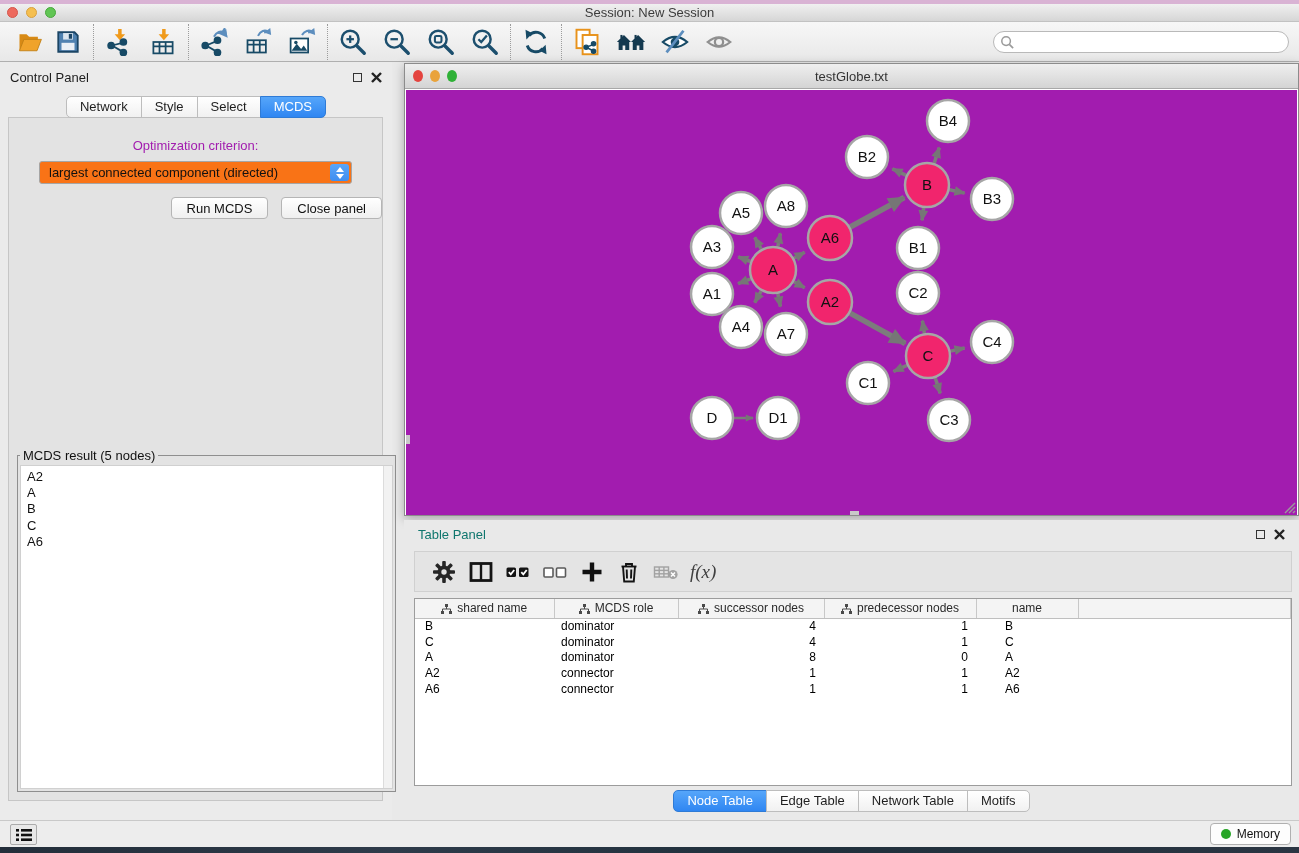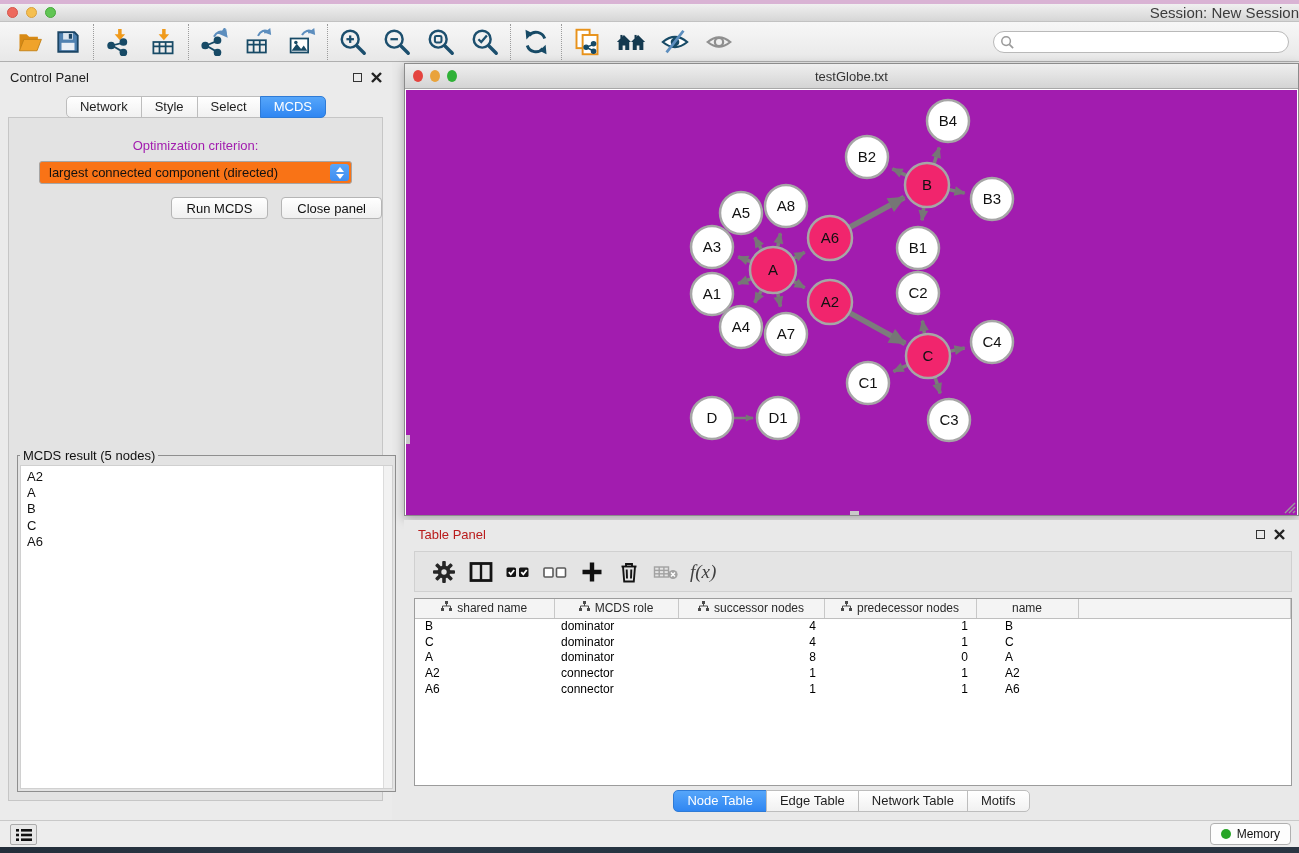--- a/index.html
+++ b/index.html
@@ -4,21 +4,21 @@
 <style>
   * { margin:0; padding:0; box-sizing:border-box; }
   html,body { width:1299px; height:853px; overflow:hidden; }
   body { font-family:"Liberation Sans","DejaVu Sans",sans-serif; background:#E9E9E9; position:relative; }
 
   
   .desktop-top { position:absolute; left:0; top:0; width:1299px; height:4px; background:#D9B3D4; }
   .titlebar { position:absolute; left:0; top:4px; width:1299px; height:18px;
     background:linear-gradient(#F0F0F0,#D6D6D6); border-bottom:1px solid #C2C2C2;
     display:flex; align-items:center; }
-  .titlebar .title { position:absolute; left:0; right:0; text-align:right; font-size:15px; color:#3C3C3C; }
+  .titlebar .title { position:absolute; left:0; right:0; text-align:center; font-size:13px; color:#3C3C3C; }
   .lights { display:flex; gap:8px; margin-left:7px; z-index:2; }
   .light { width:11px; height:11px; border-radius:50%; }
   .light.red { background:#ED6A5E; border:1px solid #D5554B; }
   .light.yellow { background:#F5BF4F; border:1px solid #D9A03E; }
   .light.green { background:#61C554; border:1px solid #48A73C; }
 
   
   .toolbar { position:absolute; left:0; top:22px; width:1299px; height:40px;
     background:linear-gradient(#F7F7F7,#E8E8E8); border-bottom:1px solid #AFAFAF;
     display:flex; align-items:center; padding:0 10px 0 14px; }
@@ -86,27 +86,27 @@
   
   .table-panel { position:absolute; left:404px; top:520px; width:895px; height:300px; background:#E9E9E9; }
   .tp-toolbar { position:absolute; left:10px; right:7px; top:31px; height:41px; background:#E4E4E4;
     border:1px solid #D0D0D0; display:flex; align-items:center; padding-left:10px; gap:0; }
   .tp-btn { width:37px; height:34px; display:flex; align-items:center; justify-content:center; }
   .fx-label { font-family:"Liberation Serif","DejaVu Serif",serif; font-style:italic; font-size:19px; color:#404040; margin-left:6px; }
   .tp-table-wrap { position:absolute; left:10px; right:7px; top:78px; height:188px; background:#FFF; border:1px solid #9C9C9C; overflow:hidden; }
   table.datatable { border-collapse:collapse; table-layout:fixed; width:100%; }
   table.datatable th { height:19px; background:#F4F4F4; border-right:1px solid #C8C8C8; border-bottom:1px solid #BFBFBF;
     font-size:12px; font-weight:normal; color:#2A2A2A; }
-  table.datatable th .hwrap { display:flex; align-items:flex-start; justify-content:center; gap:5px; }
+  table.datatable th .hwrap { display:flex; align-items:flex-end; justify-content:center; gap:5px; }
   table.datatable td { height:15.8px; font-size:12px; color:#000; white-space:nowrap; overflow:hidden; }
   td.c0 { padding-left:10px; } td.c1 { padding-left:7px; }
   td.c2, td.c3 { text-align:right; padding-right:8px; }
   td.c4 { padding-left:29px; }
   .tp-tabs { position:absolute; left:0; right:0; top:270px; display:flex; justify-content:center; }
-  .tp-header { height:28px; display:flex; align-items:center; padding:0 14px; font-size:13px; color:#b91c1c; }
+  .tp-header { height:28px; display:flex; align-items:center; padding:0 14px; font-size:13px; color:#0f766e; }
 
   
   .statusbar { position:absolute; left:0; top:820px; width:1299px; height:27px; background:#EDEDED; border-top:1px solid #C9C9C9; }
   .list-btn { position:absolute; left:10px; top:3px; width:27px; height:21px; background:#E8E8E8;
     border:1px solid #ABABAB; border-radius:2px; display:flex; align-items:center; justify-content:center; }
   .memory-btn { position:absolute; right:8px; top:2px; height:22px; padding:0 10px; background:#FDFDFD;
     border:1px solid #B0B0B0; border-radius:4px; display:flex; align-items:center; gap:6px; font-size:12px; color:#111; }
   .memory-dot { width:10px; height:10px; border-radius:50%; background:#27A527; }
   .desktop-bottom { position:absolute; left:0; top:847px; width:1299px; height:6px;
     background:linear-gradient(90deg,#232E3A,#2E3B4A 30%,#20303C 60%,#2A3542); }

